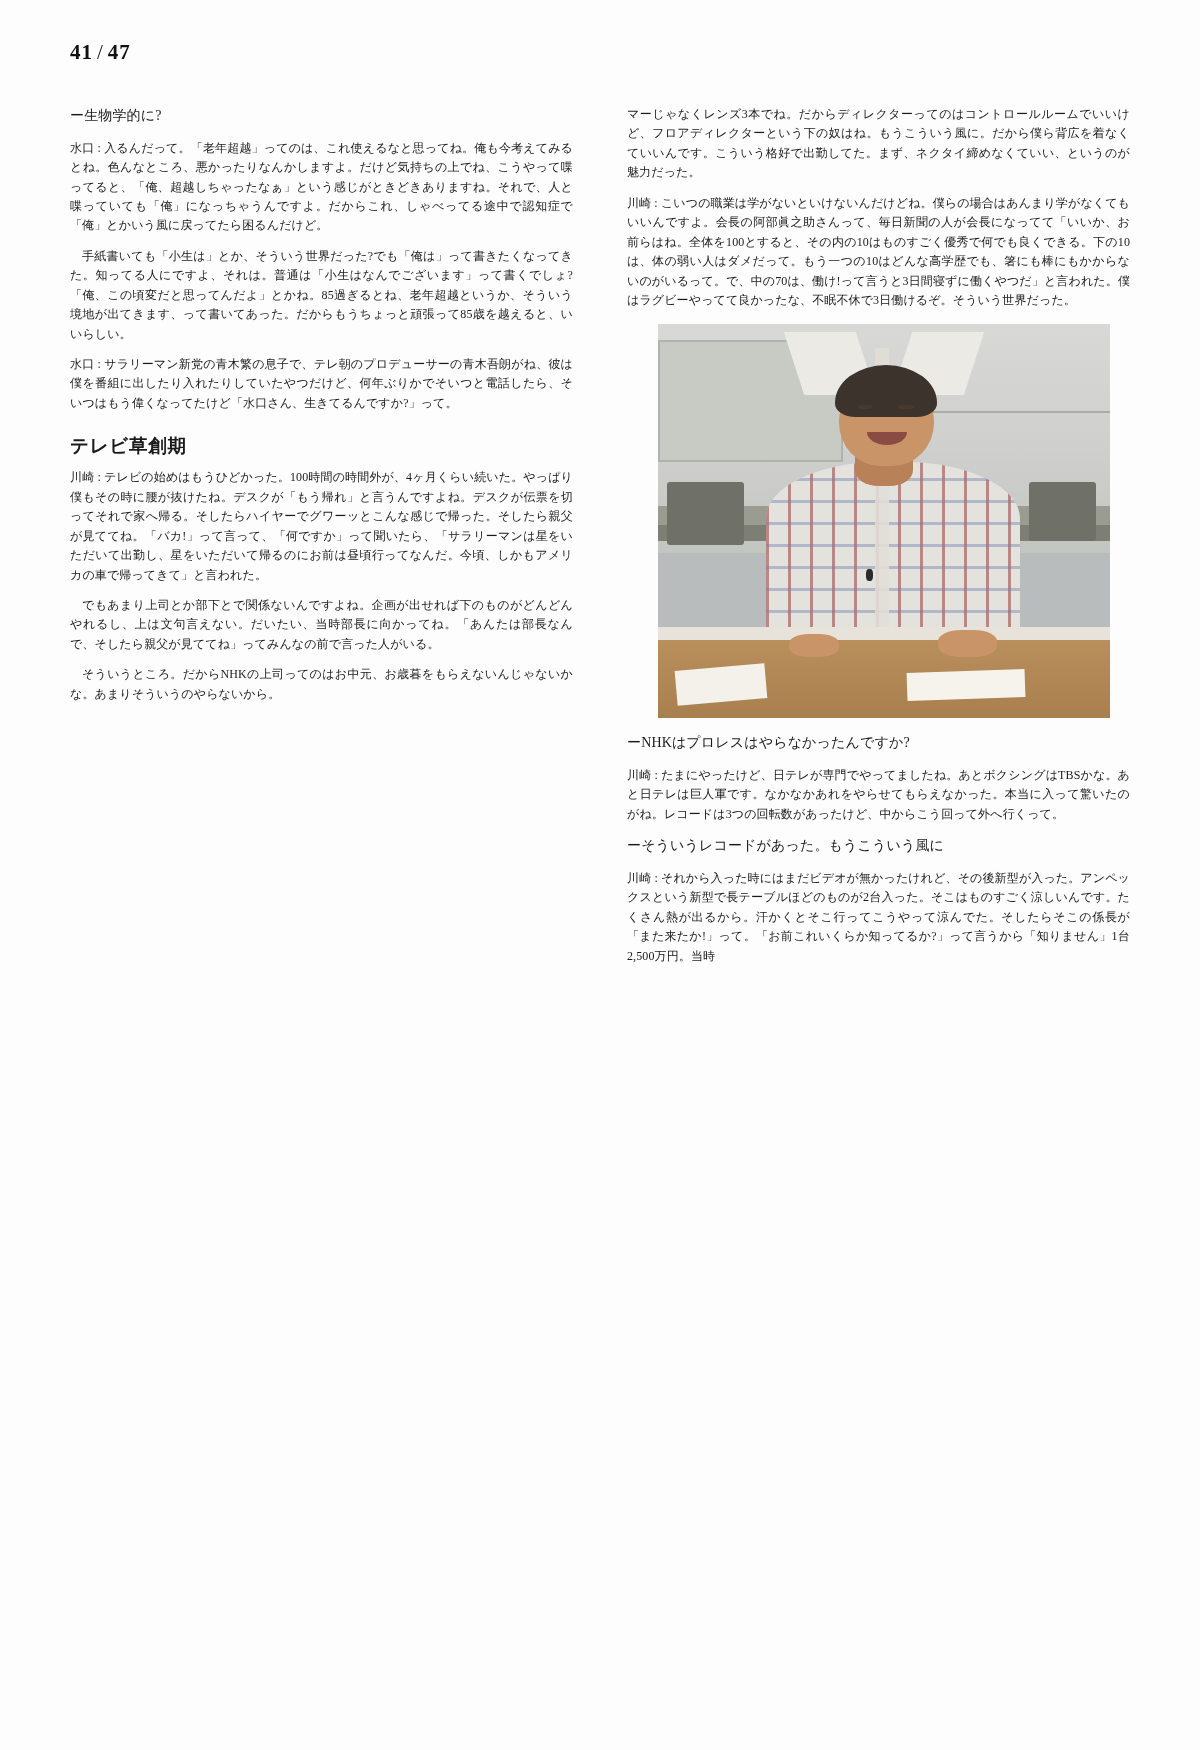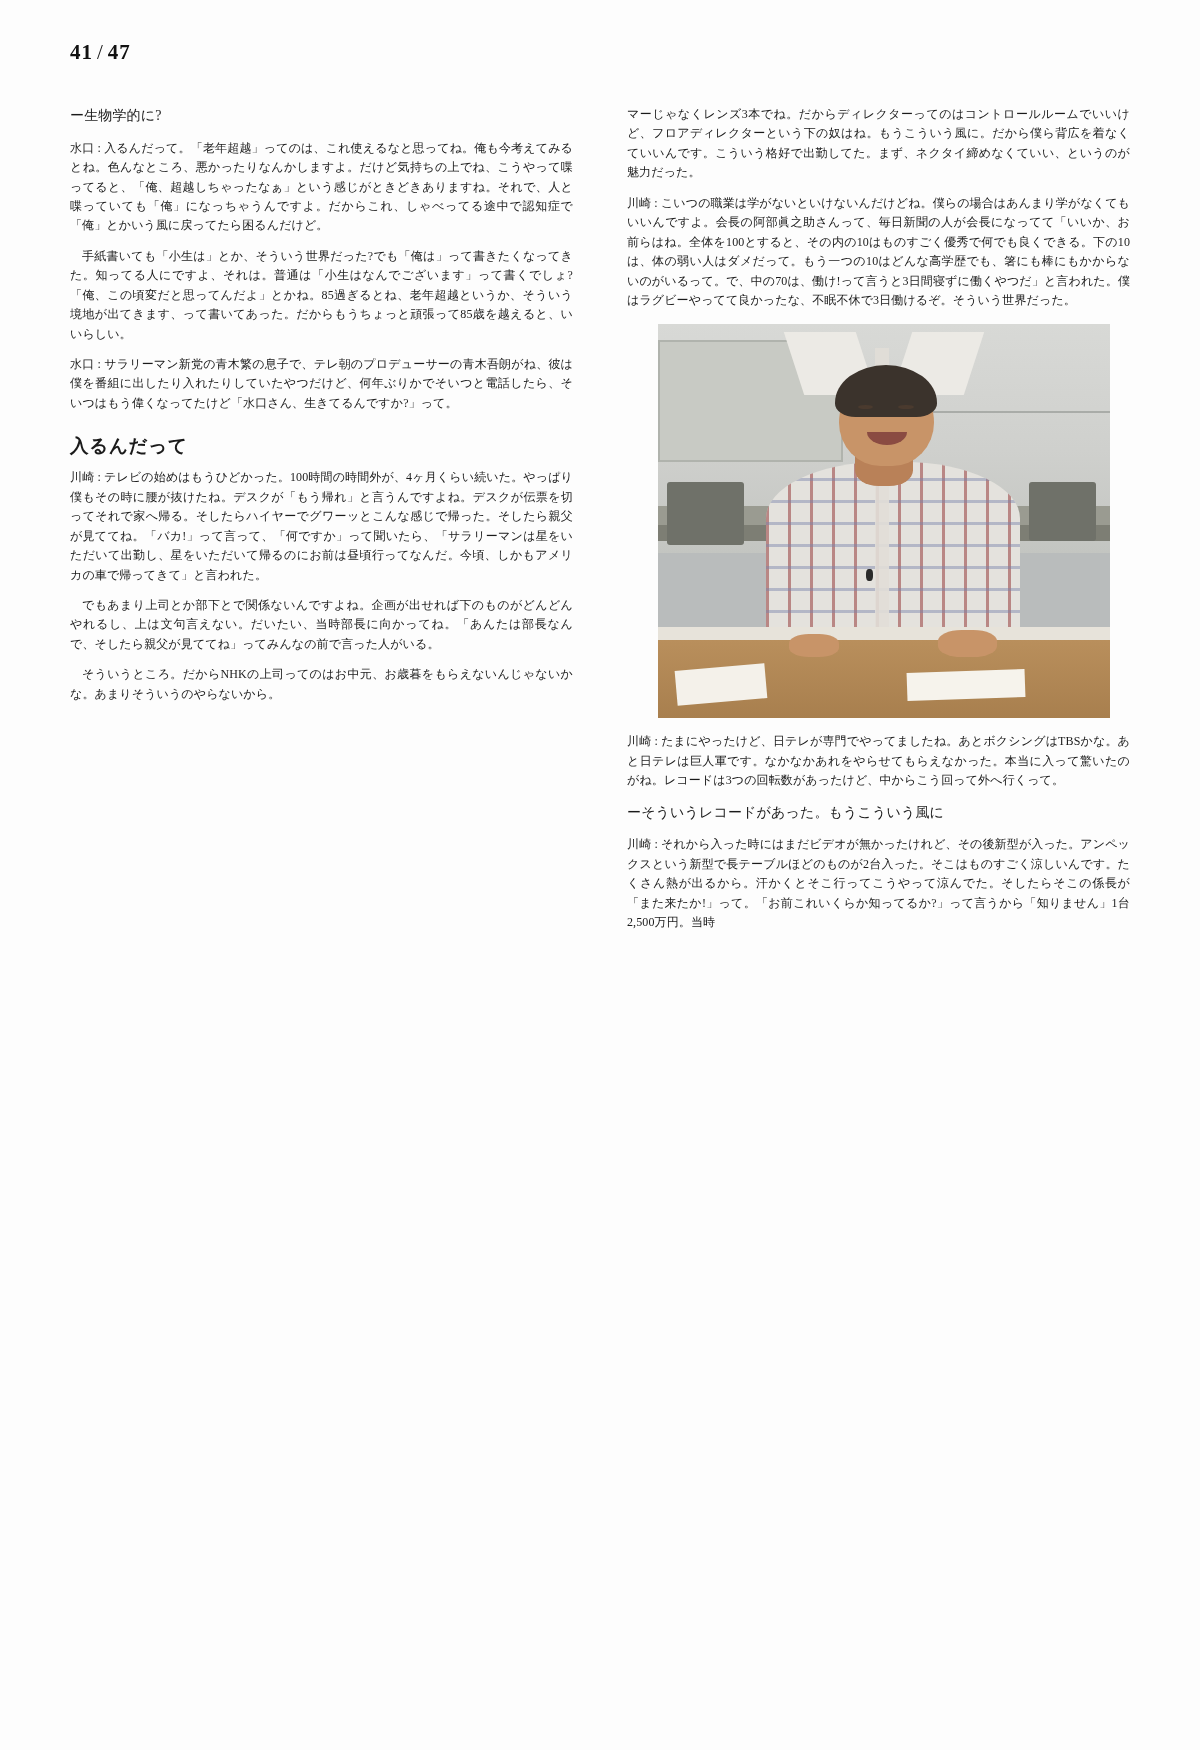--- a/index.html
+++ b/index.html
@@ -260,21 +260,21 @@
     <span>41</span><span class="sep">/</span><span>47</span>
   </div>
 
   <div class="columns">
 
     <div class="col">
       <p class="q">ー生物学的に?</p>
       <p>水口 : 入るんだって。「老年超越」ってのは、これ使えるなと思ってね。俺も今考えてみるとね。色んなところ、悪かったりなんかしますよ。だけど気持ちの上でね、こうやって喋ってると、「俺、超越しちゃったなぁ」という感じがときどきありますね。それで、人と喋っていても「俺」になっちゃうんですよ。だからこれ、しゃべってる途中で認知症で「俺」とかいう風に戻ってたら困るんだけど。</p>
       <p class="indent">手紙書いても「小生は」とか、そういう世界だった?でも「俺は」って書きたくなってきた。知ってる人にですよ、それは。普通は「小生はなんでございます」って書くでしょ?「俺、この頃変だと思ってんだよ」とかね。85過ぎるとね、老年超越というか、そういう境地が出てきます、って書いてあった。だからもうちょっと頑張って85歳を越えると、いいらしい。</p>
       <p>水口 : サラリーマン新党の青木繁の息子で、テレ朝のプロデューサーの青木吾朗がね、彼は僕を番組に出したり入れたりしていたやつだけど、何年ぶりかでそいつと電話したら、そいつはもう偉くなってたけど「水口さん、生きてるんですか?」って。</p>
-      <h2 class="section">入るんだって</h2>
+      <h2 class="section">テレビ草創期</h2>
       <p>川崎 : テレビの始めはもうひどかった。100時間の時間外が、4ヶ月くらい続いた。やっぱり僕もその時に腰が抜けたね。デスクが「もう帰れ」と言うんですよね。デスクが伝票を切ってそれで家へ帰る。そしたらハイヤーでグワーッとこんな感じで帰った。そしたら親父が見ててね。「バカ!」って言って、「何ですか」って聞いたら、「サラリーマンは星をいただいて出勤し、星をいただいて帰るのにお前は昼頃行ってなんだ。今頃、しかもアメリカの車で帰ってきて」と言われた。</p>
       <p class="indent">でもあまり上司とか部下とで関係ないんですよね。企画が出せれば下のものがどんどんやれるし、上は文句言えない。だいたい、当時部長に向かってね。「あんたは部長なんで、そしたら親父が見ててね」ってみんなの前で言った人がいる。</p>
       <p class="indent">そういうところ。だからNHKの上司ってのはお中元、お歳暮をもらえないんじゃないかな。あまりそういうのやらないから。</p>
     </div>
 
     <div class="col">
       <p>マーじゃなくレンズ3本でね。だからディレクターってのはコントロールルームでいいけど、フロアディレクターという下の奴はね。もうこういう風に。だから僕ら背広を着なくていいんです。こういう格好で出勤してた。まず、ネクタイ締めなくていい、というのが魅力だった。</p>
       <p>川崎 : こいつの職業は学がないといけないんだけどね。僕らの場合はあんまり学がなくてもいいんですよ。会長の阿部眞之助さんって、毎日新聞の人が会長になってて「いいか、お前らはね。全体を100とすると、その内の10はものすごく優秀で何でも良くできる。下の10は、体の弱い人はダメだって。もう一つの10はどんな高学歴でも、箸にも棒にもかからないのがいるって。で、中の70は、働け!って言うと3日間寝ずに働くやつだ」と言われた。僕はラグビーやってて良かったな、不眠不休で3日働けるぞ。そういう世界だった。</p>
 
       <div class="figure">
@@ -302,19 +302,20 @@
           <div class="ph-mic"></div>
           <div class="ph-desk-near-edge"></div>
           <div class="ph-desk-near-top"></div>
           <div class="ph-hand"></div>
           <div class="ph-hand2"></div>
           <div class="ph-paper"></div>
           <div class="ph-paper2"></div>
         </div>
       </div>
 
+      <p class="q">ーNHKはプロレスはやらなかったんですか?</p>
       <p>川崎 : たまにやったけど、日テレが専門でやってましたね。あとボクシングはTBSかな。あと日テレは巨人軍です。なかなかあれをやらせてもらえなかった。本当に入って驚いたのがね。レコードは3つの回転数があったけど、中からこう回って外へ行くって。</p>
       <p class="q">ーそういうレコードがあった。もうこういう風に</p>
       <p>川崎 : それから入った時にはまだビデオが無かったけれど、その後新型が入った。アンペックスという新型で長テーブルほどのものが2台入った。そこはものすごく涼しいんです。たくさん熱が出るから。汗かくとそこ行ってこうやって涼んでた。そしたらそこの係長が「また来たか!」って。「お前これいくらか知ってるか?」って言うから「知りません」1台2,500万円。当時</p>
     </div>
 
   </div>
 </div>
 
 </body></html>

